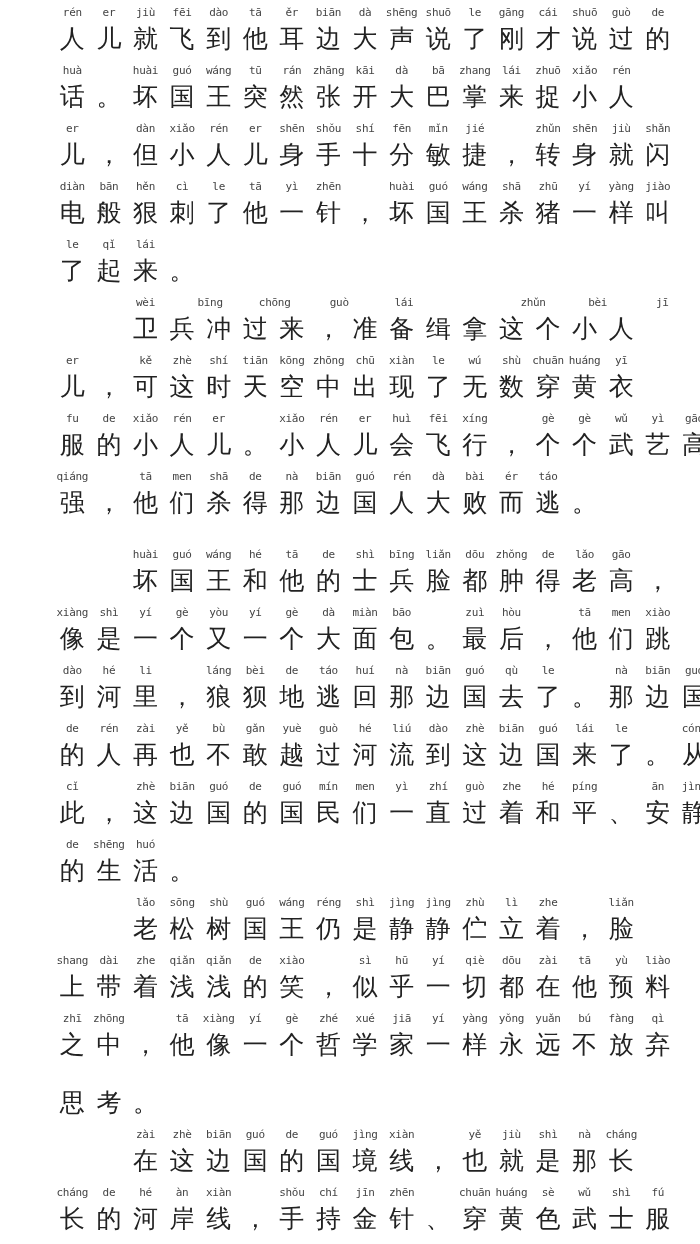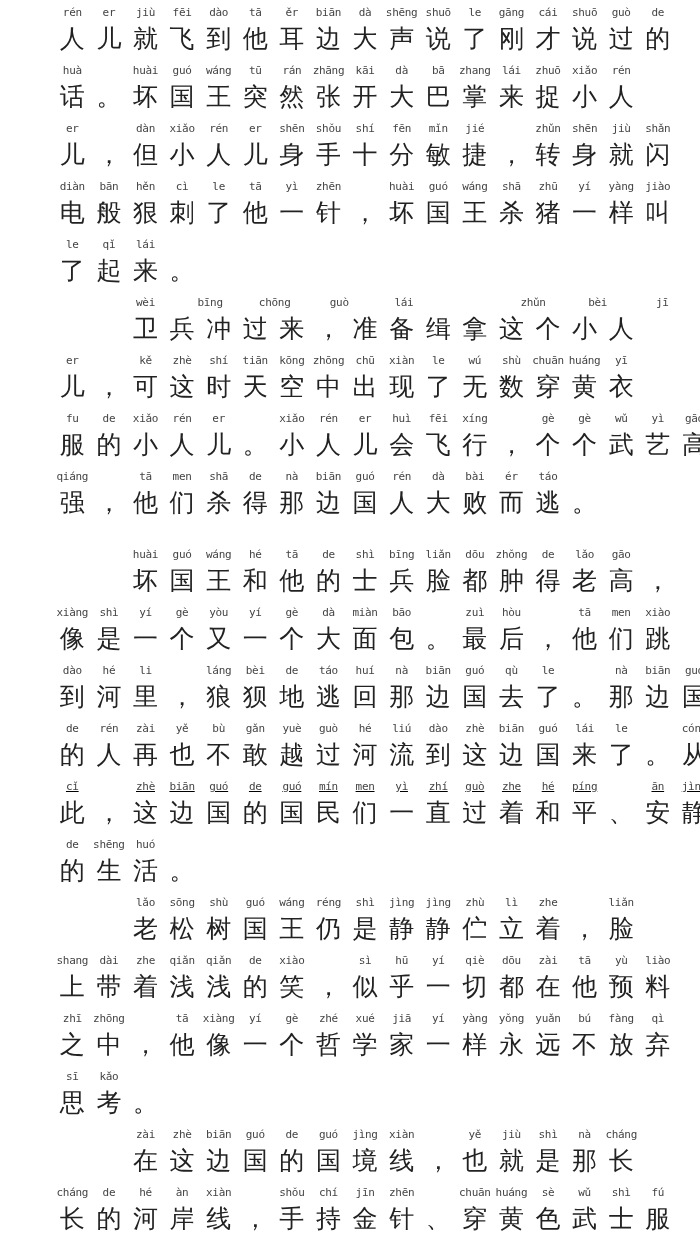--- a/index.html
+++ b/index.html
@@ -493,21 +493,21 @@
         <span class="cell hz">这</span>
         <span class="cell hz">边</span>
         <span class="cell hz">国</span>
         <span class="cell hz">来</span>
         <span class="cell hz">了</span>
         <span class="cell hz">。</span>
         <span class="cell hz">从</span>
       </div>
     </div>
     <div class="line" style="top: 779px;">
-      <div class="py-row" style="padding-left: 0px; text-decoration: underline;">
+      <div class="py-row" style="padding-left: 0px;">
         <span class="cell py">cǐ</span>
         <span class="cell py"></span>
         <span class="cell py">zhè</span>
         <span class="cell py">biān</span>
         <span class="cell py">guó</span>
         <span class="cell py">de</span>
         <span class="cell py">guó</span>
         <span class="cell py">mín</span>
         <span class="cell py">men</span>
         <span class="cell py">yì</span>
@@ -663,25 +663,20 @@
         <span class="cell hz">一</span>
         <span class="cell hz">样</span>
         <span class="cell hz">永</span>
         <span class="cell hz">远</span>
         <span class="cell hz">不</span>
         <span class="cell hz">放</span>
         <span class="cell hz">弃</span>
       </div>
     </div>
     <div class="line" style="top: 1069px;">
-      <div class="py-row" style="padding-left: 0px;">
-        <span class="cell py">sī</span>
-        <span class="cell py">kǎo</span>
-        <span class="cell py"></span>
-      </div>
       <div class="hz-row" style="padding-left: 0px;">
         <span class="cell hz">思</span>
         <span class="cell hz">考</span>
         <span class="cell hz">。</span>
       </div>
     </div>
     <div class="line" style="top: 1127px;">
       <div class="py-row" style="padding-left: 73.2px;">
         <span class="cell py">zài</span>
         <span class="cell py">zhè</span>

